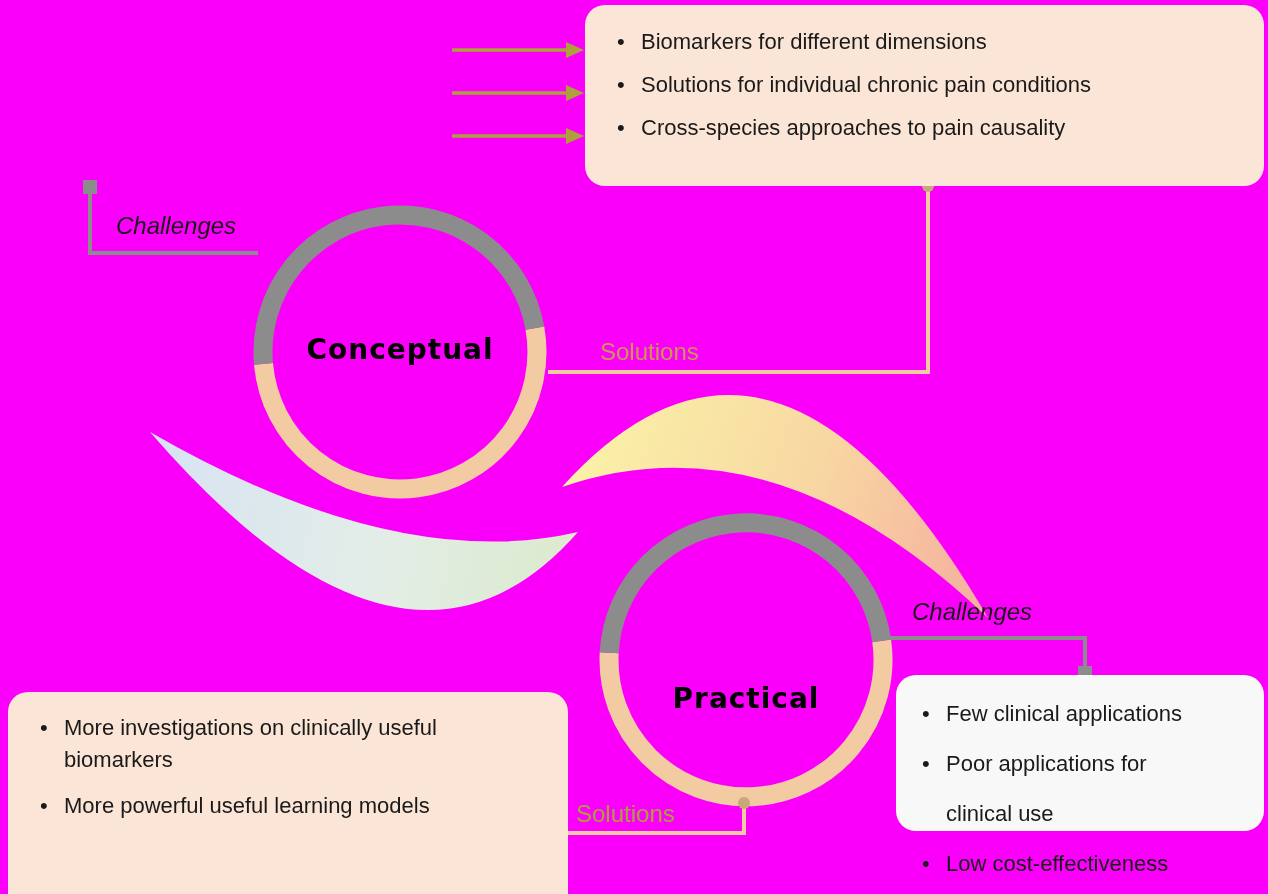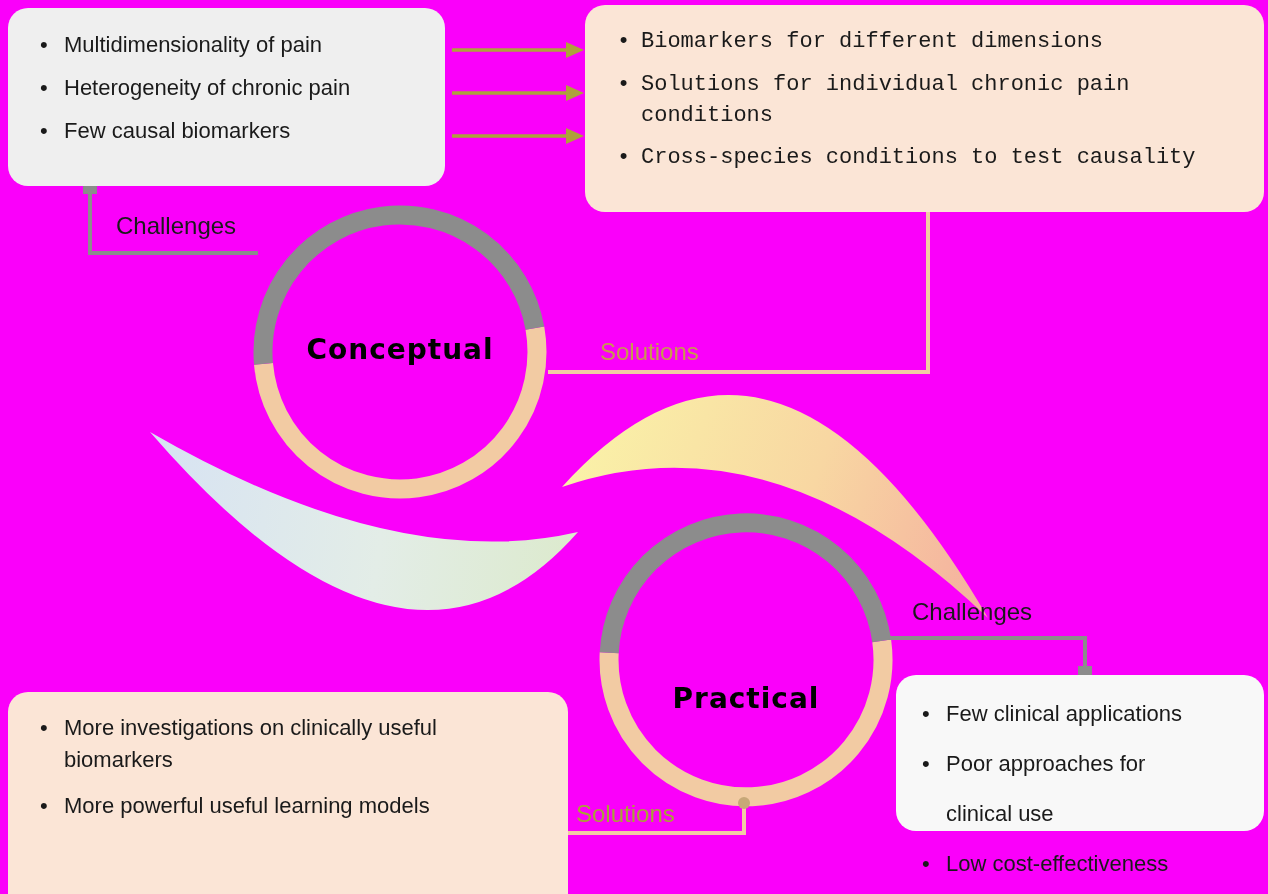--- a/index.html
+++ b/index.html
@@ -23,21 +23,21 @@
           font-size:22px;line-height:1.4;}
   .box li::before{content:"\2022";position:absolute;left:2px;top:0;}
   #box-practical-solutions ul{padding-top:20px;}
   #box-practical-solutions li{margin-bottom:14px;line-height:1.45;max-width:470px;}
   #box-practical-challenges ul{padding-top:14px;padding-left:24px;}
   #box-practical-challenges li{line-height:50px;margin-bottom:0;max-width:270px;}
   #box-practical-challenges li::before{top:0;}
 
   
   .flabel{position:absolute;font-size:24px;white-space:nowrap;}
-  .challenges-label{color:var(--text-dark,#1a1a1a);}
+  .challenges-label{color:var(--text-dark,#1a1a1a);font-style:italic;}
   .solutions-label-top{color:var(--solutions-top,#c7994e);}
   .solutions-label-bottom{color:var(--solutions-bottom,#a9a138);}
 
   .ring-label{
     position:absolute;width:294px;text-align:center;
     font-family:"DejaVu Sans",sans-serif;font-weight:bold;
     font-size:28px;letter-spacing:1px;color:#000;
   }
 
   
@@ -105,47 +105,40 @@
       <polyline class="conn-gray" points="878,638 1085,638 1085,672"></polyline>
       <rect class="dot-gray" x="1078" y="666" width="14" height="14"></rect>
     </g>
 
     <g>
       <polyline class="conn-peach" points="744,806 744,833 568,833"></polyline>
       <circle class="dot-tan" cx="744" cy="803" r="6"></circle>
     </g>
   </svg>
 
-  <div class="box box-gray" id="box-conceptual-challenges" style="left:8px;top:8px;width:437px;height:178px;">
-    <ul>
-      <li><span>Multidimensionality of pain</span></li>
-      <li><span>Heterogeneity of chronic pain</span></li>
-      <li><span>Few causal biomarkers</span></li>
-    </ul>
-  </div>
 
-  <div class="box box-peach" id="box-conceptual-solutions" style="left:585px;top:5px;width:679px;height:207px;font-family:Liberation Mono, monospace;">
+  <div class="box box-peach" id="box-conceptual-solutions" style="left:585px;top:5px;width:679px;height:181px;">
     <ul>
       <li><span>Biomarkers for different dimensions</span></li>
       <li><span>Solutions for individual chronic pain conditions</span></li>
-      <li><span>Cross-species conditions to test causality</span></li>
+      <li><span>Cross-species approaches to pain causality</span></li>
     </ul>
   </div>
 
   <div class="box box-peach" id="box-practical-solutions" style="left:8px;top:692px;width:560px;height:226px;">
     <ul>
       <li><span>More investigations on clinically useful biomarkers</span></li>
       <li><span>More powerful useful learning models</span></li>
     </ul>
   </div>
 
   <div class="box box-white" id="box-practical-challenges" style="left:896px;top:675px;width:368px;height:156px;">
     <ul>
       <li><span>Few clinical applications</span></li>
-      <li><span>Poor approaches for clinical use</span></li>
+      <li><span>Poor applications for clinical use</span></li>
       <li><span>Low cost-effectiveness</span></li>
     </ul>
   </div>
 
   <div class="flabel challenges-label" style="left:116px;top:212px;">Challenges</div>
 
   <div class="flabel solutions-label-top" style="left:600px;top:338px;">Solutions</div>
 
   <div class="flabel challenges-label" style="left:912px;top:598px;">Challenges</div>
 

